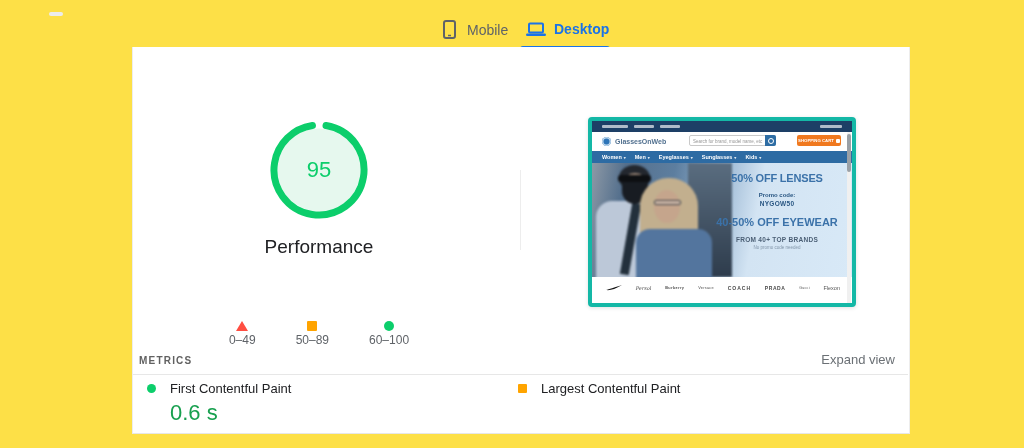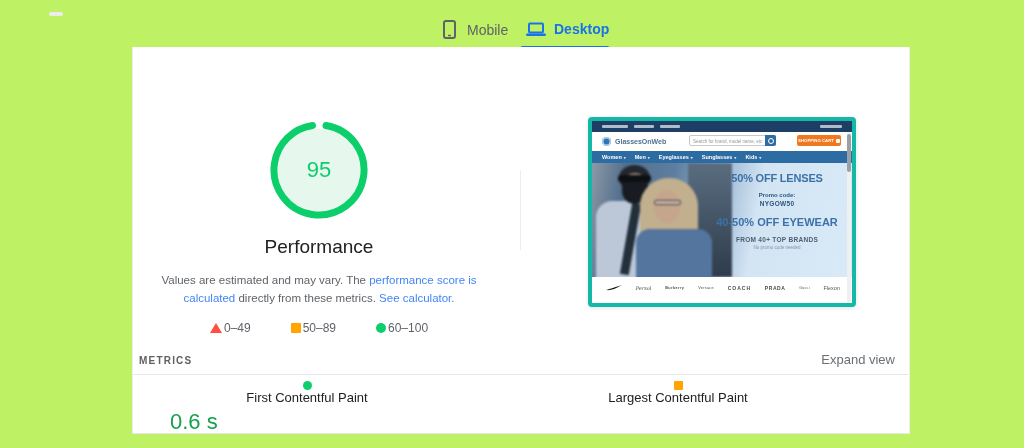--- a/index.html
+++ b/index.html
@@ -1,16 +1,16 @@
 <!DOCTYPE html>
 <html><head>
 <meta charset="utf-8">
 <style>
   html,body{margin:0;padding:0;}
-  .stage{position:relative;width:1024px;height:448px;background:#bef264;font-family:"Liberation Sans",sans-serif;overflow:hidden;}
+  .stage{position:relative;width:1024px;height:448px;background:#fde047;font-family:"Liberation Sans",sans-serif;overflow:hidden;}
   .artifact{position:absolute;left:49px;top:12px;width:14px;height:4px;border-radius:2px;background:#ececec;}
 
   
   .tab{position:absolute;display:flex;align-items:center;cursor:pointer;}
   .tab-mobile{left:443px;top:20px;gap:11px;}
   .tab-desktop{left:526px;top:21px;gap:8px;}
   .tab-label{font-size:14px;color:#5f6368;}
   .tab-desktop .tab-label{color:#1a73e8;font-weight:bold;}
   .tab-underline{position:absolute;left:520px;top:46px;width:90px;height:3px;background:#1a73e8;border-radius:3px 3px 0 0;}
 
@@ -19,34 +19,34 @@
         border-left:1px solid #ededed;border-right:1px solid #ededed;border-bottom:1px solid #e7e7e7;}
 
   .gauge{position:absolute;left:137px;top:74px;width:98px;height:98px;cursor:pointer;}
   .score{position:absolute;inset:0;display:flex;align-items:center;justify-content:center;
          font-size:22px;color:#0cce6b;}
   .perf-title{position:absolute;left:0;top:189px;width:372px;text-align:center;font-size:19px;color:#202124;}
   .disclaimer{position:absolute;left:18px;top:224px;width:336px;margin:0;text-align:center;
               font-size:11.5px;line-height:18px;color:#5f6368;}
   .lnk{color:#4285f4;text-decoration:none;cursor:pointer;}
   .legend{position:absolute;left:0;top:274px;width:372px;display:flex;justify-content:center;gap:40px;align-items:center;}
-  .legend-item{display:flex;align-items:center;gap:2px;font-size:12px;color:#5f6368;}
+  .legend-item{display:flex;align-items:center;gap:2px;font-size:12px;color:#5f6368;flex-direction:column;}
   .tri{width:0;height:0;border-left:6px solid transparent;border-right:6px solid transparent;border-bottom:10px solid #ff4e42;}
   .sq{width:10px;height:10px;background:#ffa400;border-radius:1px;}
   .cir{width:10px;height:10px;background:#0cce6b;border-radius:50%;}
 
   .metrics-title{position:absolute;left:6px;top:308px;font-size:10px;font-weight:bold;letter-spacing:1.2px;color:#616161;}
   .expand{position:absolute;right:14px;top:305px;font-size:13px;color:#6b7075;cursor:pointer;}
   .divider{position:absolute;left:0;top:327px;width:775px;height:1px;background:#e7e7e7;}
   .col-divider{position:absolute;left:387px;top:123px;width:1px;height:80px;background:#ededed;}
 
   .metric{position:absolute;width:320px;}
   .metric-fcp{left:14px;top:334px;}
   .metric-lcp{left:385px;top:334px;}
-  .metric-row{display:flex;align-items:center;flex-direction:column;}
+  .metric-row{display:flex;align-items:center;gap:14px;}
   .metric-name{font-size:13px;color:#202124;}
   .metric-value{margin-left:23px;margin-top:4px;font-size:22px;}
   .good-text{color:#18a04f;}
   .avg-text{color:#d0482e;}
 
   
   .thumb{position:absolute;left:455px;top:70px;width:268px;height:190px;background:#fff;
          border:4px solid #14b8a6;border-radius:4px;box-shadow:0 1px 4px rgba(0,0,0,.12);
          overflow:hidden;box-sizing:border-box;cursor:pointer;}
   .t-topbar{position:absolute;left:0;top:0;width:100%;height:11px;background:#1d3f66;
@@ -135,21 +135,20 @@
     <div class="gauge">
       <svg width="98" height="98">
         <circle cx="49" cy="49" r="41.5" fill="#e6f8ee"></circle>
         <circle cx="49" cy="49" r="45" fill="none" stroke="#0cce6b" stroke-width="7" stroke-linecap="round" stroke-dasharray="268.6 14.1" transform="rotate(-81 49 49)"></circle>
       </svg>
       <div class="score">95</div>
     </div>
 
     <div class="perf-title">Performance</div>
 
-    <p class="disclaimer"><span>Values are estimated and may vary. The </span><a class="lnk">performance score is calculated</a><span> directly from these metrics. </span><a class="lnk">See calculator.</a></p>
 
     <div class="legend">
       <div class="legend-item">
         <span class="tri"></span>
         <span class="legend-label">0–49</span>
       </div>
       <div class="legend-item">
         <span class="sq"></span>
         <span class="legend-label">50–89</span>
       </div>

